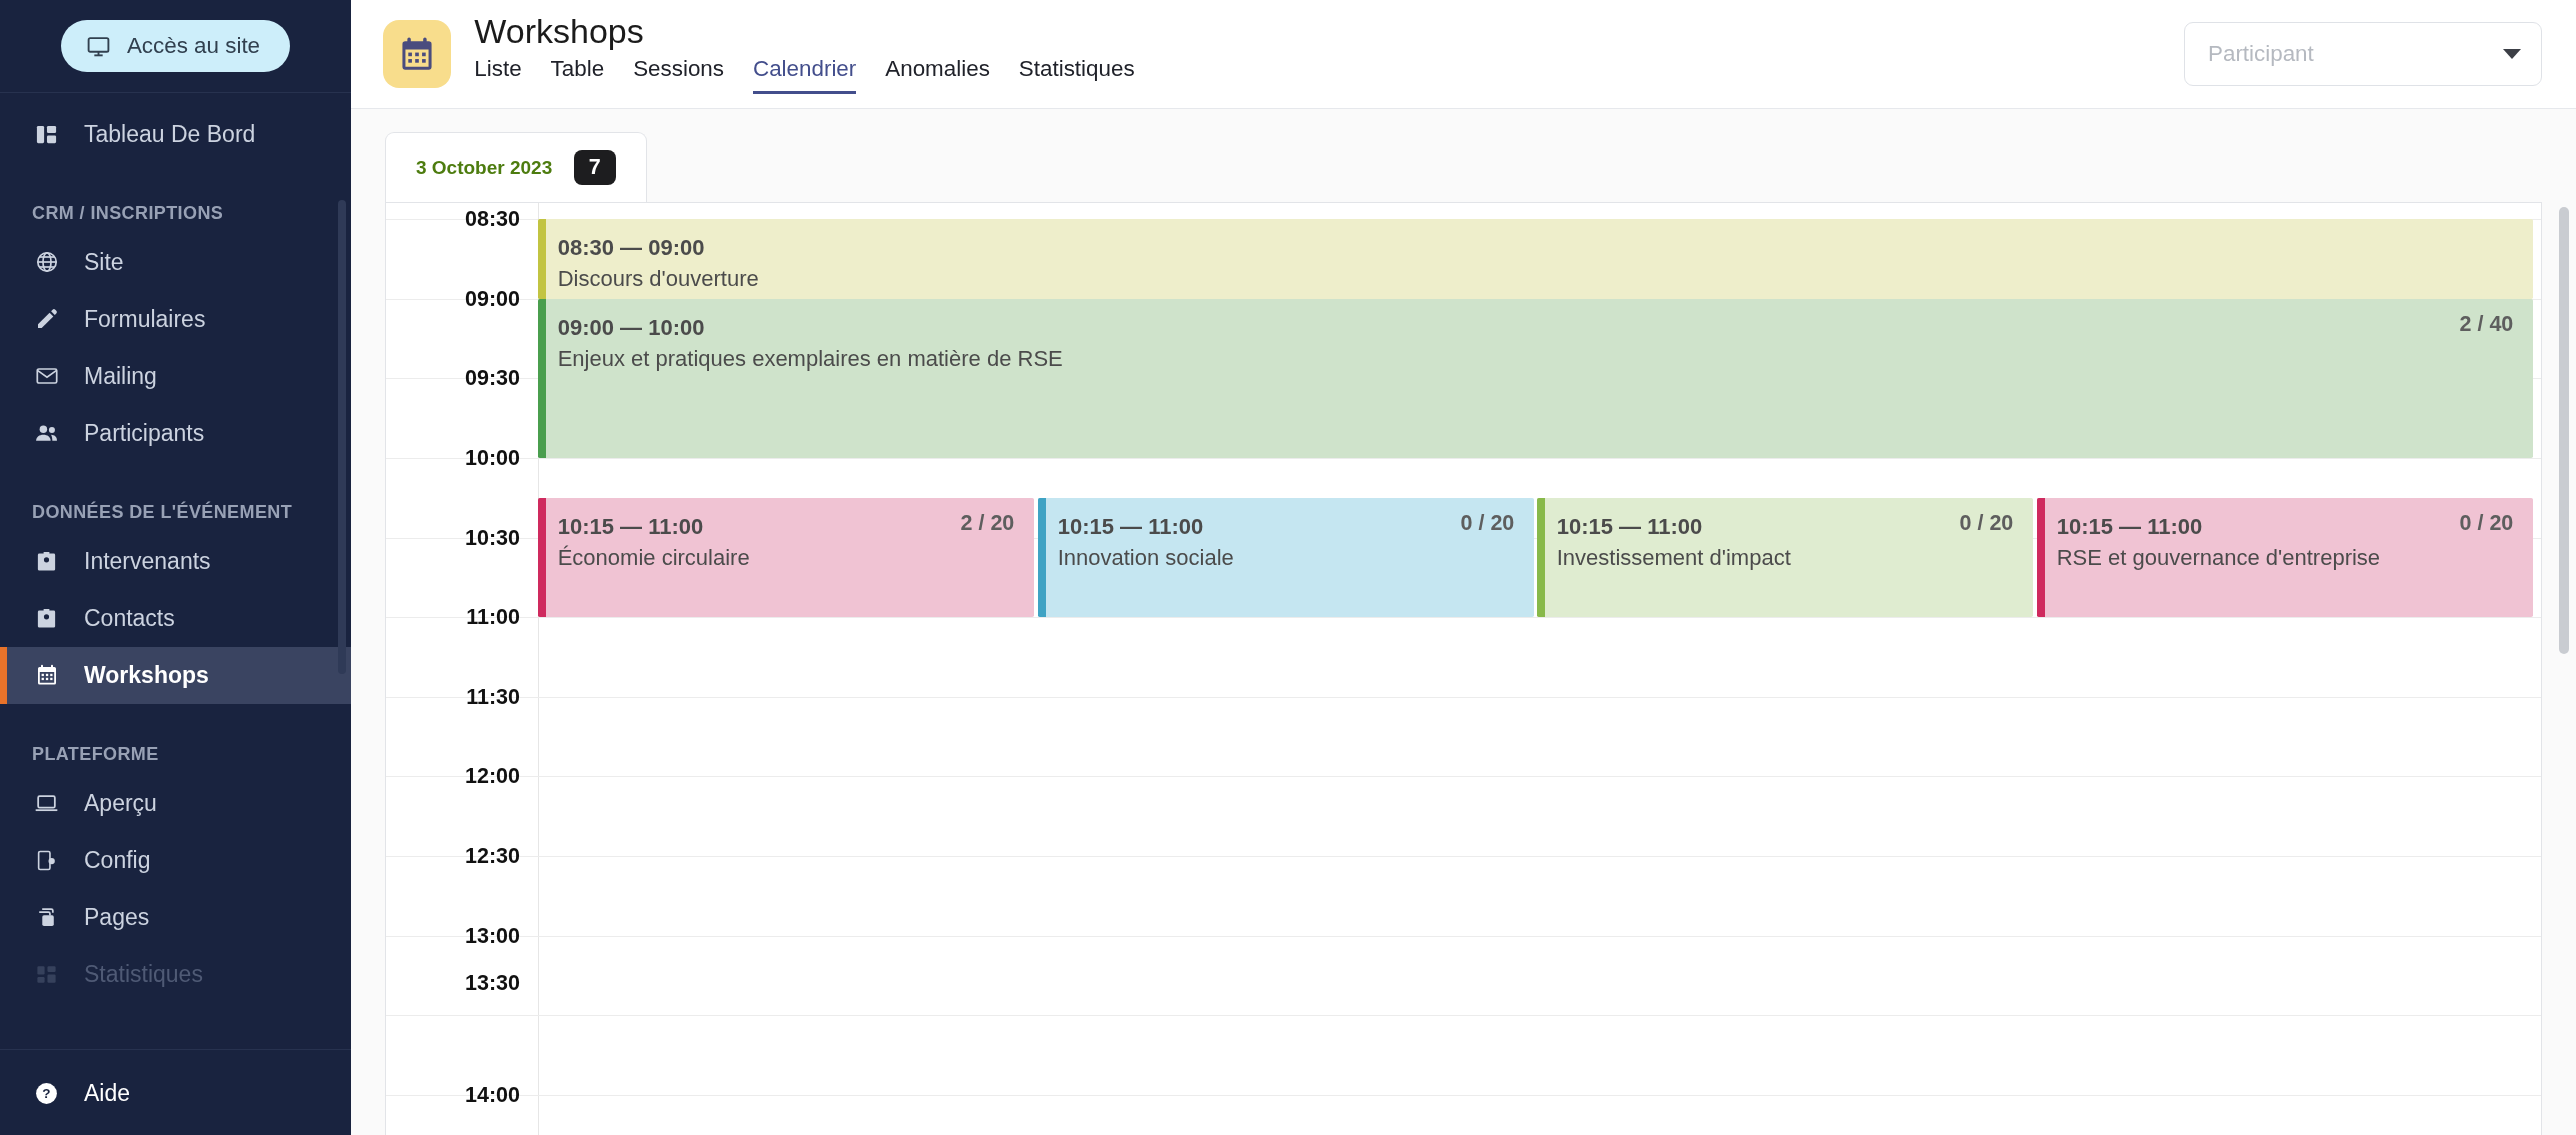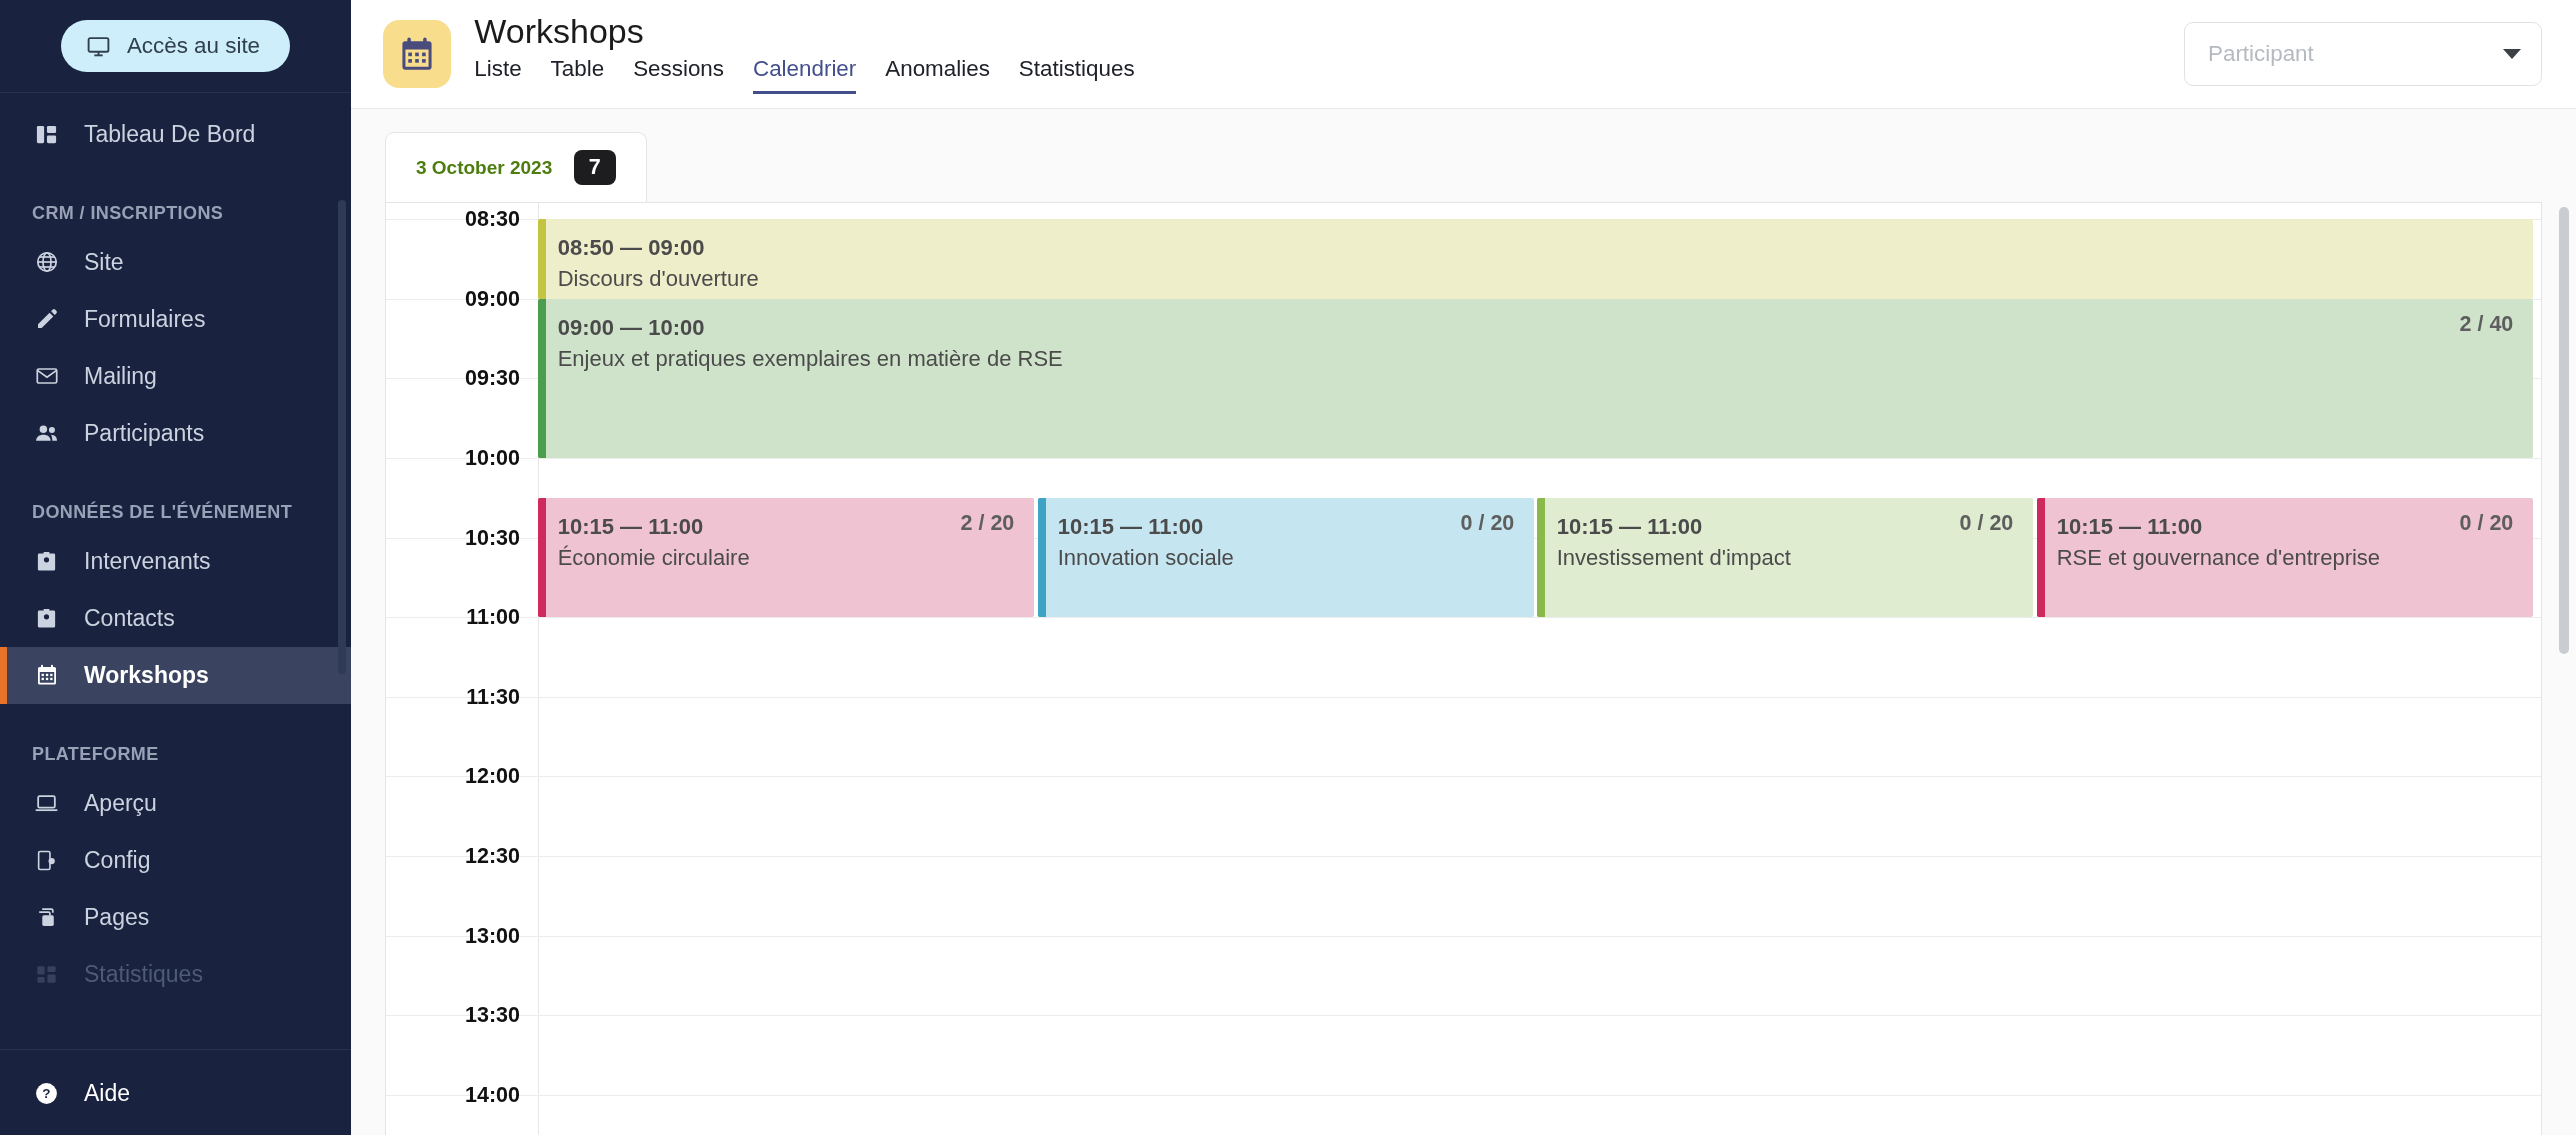--- a/index.html
+++ b/index.html
@@ -397,26 +397,26 @@
             <div class="hour-label" style="top: 414px;">11:00</div>
             <div class="hour-row" style="top: 494px;"></div>
             <div class="hour-label" style="top: 494px;">11:30</div>
             <div class="hour-row" style="top: 573px;"></div>
             <div class="hour-label" style="top: 573px;">12:00</div>
             <div class="hour-row" style="top: 653px;"></div>
             <div class="hour-label" style="top: 653px;">12:30</div>
             <div class="hour-row" style="top: 733px;"></div>
             <div class="hour-label" style="top: 733px;">13:00</div>
             <div class="hour-row" style="top: 812px;"></div>
-            <div class="hour-label" style="top: 812px;">13:30</div>
+            <div class="hour-label" style="top: 780px;">13:30</div>
             <div class="hour-row" style="top: 892px;"></div>
             <div class="hour-label" style="top: 892px;">14:00</div>
             <div class="event" style="top: 16px; height: 80px; left: 152px; width: 1995px; background: rgb(238, 238, 203);">
               <div class="bar" style="background: rgb(194, 196, 66);"></div>
-              <div class="etime">08:50 — 09:00</div>
+              <div class="etime">08:30 — 09:00</div>
               <div class="etitle">Discours d'ouverture</div>
             </div>
             <div class="event" style="top: 96px; height: 159px; left: 152px; width: 1995px; background: rgb(207, 227, 203);">
               <div class="bar" style="background: rgb(74, 158, 78);"></div>
               <div class="etime">09:00 — 10:00</div>
               <div class="etitle">Enjeux et pratiques exemplaires en matière de RSE</div>
               <div class="ecount">2 / 40</div>
             </div>
             <div class="event" style="top: 295px; height: 119px; left: 152px; width: 496px; background: rgb(240, 195, 211);">
               <div class="bar" style="background: rgb(207, 42, 94);"></div>

